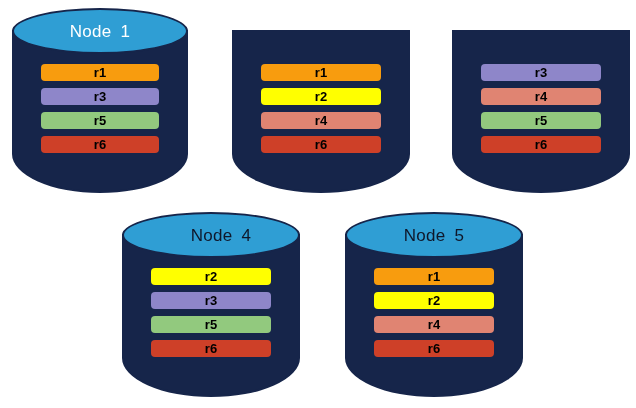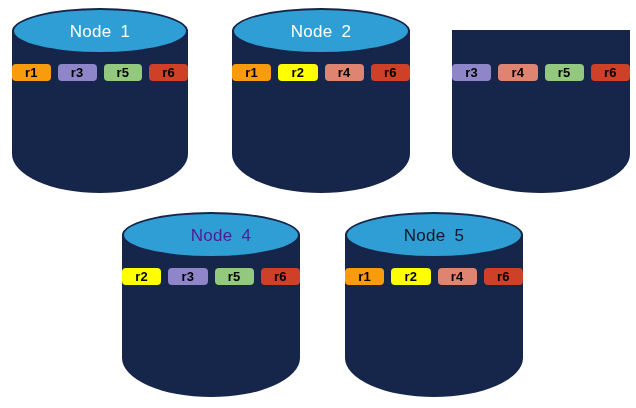--- a/index.html
+++ b/index.html
@@ -68,20 +68,21 @@
     margin-left: 9px;
   }
 
   
   .replicas {
     position: absolute;
     left: 0;
     right: 0;
     top: 56px;
     display: flex;
+    flex-direction: column;
     align-items: center;
     gap: 7px;
   }
 
   .replica-bar {
     height: 17px;
     border-radius: 4px;
     display: flex;
     align-items: center;
     justify-content: center;
@@ -129,23 +130,20 @@
         <div class="replica-bar" style="background: rgb(255, 255, 0); width: 120px;">
           <span class="replica-label" style="color: rgb(0, 0, 0);">r2</span>
         </div>
         <div class="replica-bar" style="background: rgb(224, 132, 114); width: 120px;">
           <span class="replica-label" style="color: rgb(0, 0, 0);">r4</span>
         </div>
         <div class="replica-bar" style="background: rgb(206, 64, 40); width: 120px;">
           <span class="replica-label" style="color: rgb(0, 0, 0);">r6</span>
         </div>
       </div>
-      <div class="cyl-top" style="background: rgb(47, 158, 212); border-color: rgb(22, 37, 74);">
-        <div class="node-label" style="color: rgb(255, 255, 255);"><span>Node</span><span class="num">2</span></div>
-      </div>
     </div>
     <div class="node" style="left: 452px; top: 8px; width: 178px; height: 185px;">
       <div class="cyl-body" style="background: rgb(22, 37, 74); border-color: rgb(22, 37, 74);"></div>
       <div class="replicas">
         <div class="replica-bar" style="background: rgb(142, 134, 201); width: 120px;">
           <span class="replica-label" style="color: rgb(0, 0, 0);">r3</span>
         </div>
         <div class="replica-bar" style="background: rgb(224, 132, 114); width: 120px;">
           <span class="replica-label" style="color: rgb(0, 0, 0);">r4</span>
         </div>
@@ -167,21 +165,21 @@
           <span class="replica-label" style="color: rgb(0, 0, 0);">r3</span>
         </div>
         <div class="replica-bar" style="background: rgb(146, 201, 126); width: 120px;">
           <span class="replica-label" style="color: rgb(0, 0, 0);">r5</span>
         </div>
         <div class="replica-bar" style="background: rgb(206, 64, 40); width: 120px;">
           <span class="replica-label" style="color: rgb(0, 0, 0);">r6</span>
         </div>
       </div>
       <div class="cyl-top" style="background: rgb(47, 158, 212); border-color: rgb(22, 37, 74);">
-        <div class="node-label" style="color: #4c1d95; margin-left: 20px;"><span>Node</span><span class="num">4</span></div>
+        <div class="node-label" style="color: #0f172a; margin-left: 20px;"><span>Node</span><span class="num">4</span></div>
       </div>
     </div>
     <div class="node" style="left: 345px; top: 212px; width: 178px; height: 185px;">
       <div class="cyl-body" style="background: rgb(22, 37, 74); border-color: rgb(22, 37, 74);"></div>
       <div class="replicas">
         <div class="replica-bar" style="background: rgb(248, 156, 14); width: 120px;">
           <span class="replica-label" style="color: rgb(0, 0, 0);">r1</span>
         </div>
         <div class="replica-bar" style="background: rgb(255, 255, 0); width: 120px;">
           <span class="replica-label" style="color: rgb(0, 0, 0);">r2</span>

